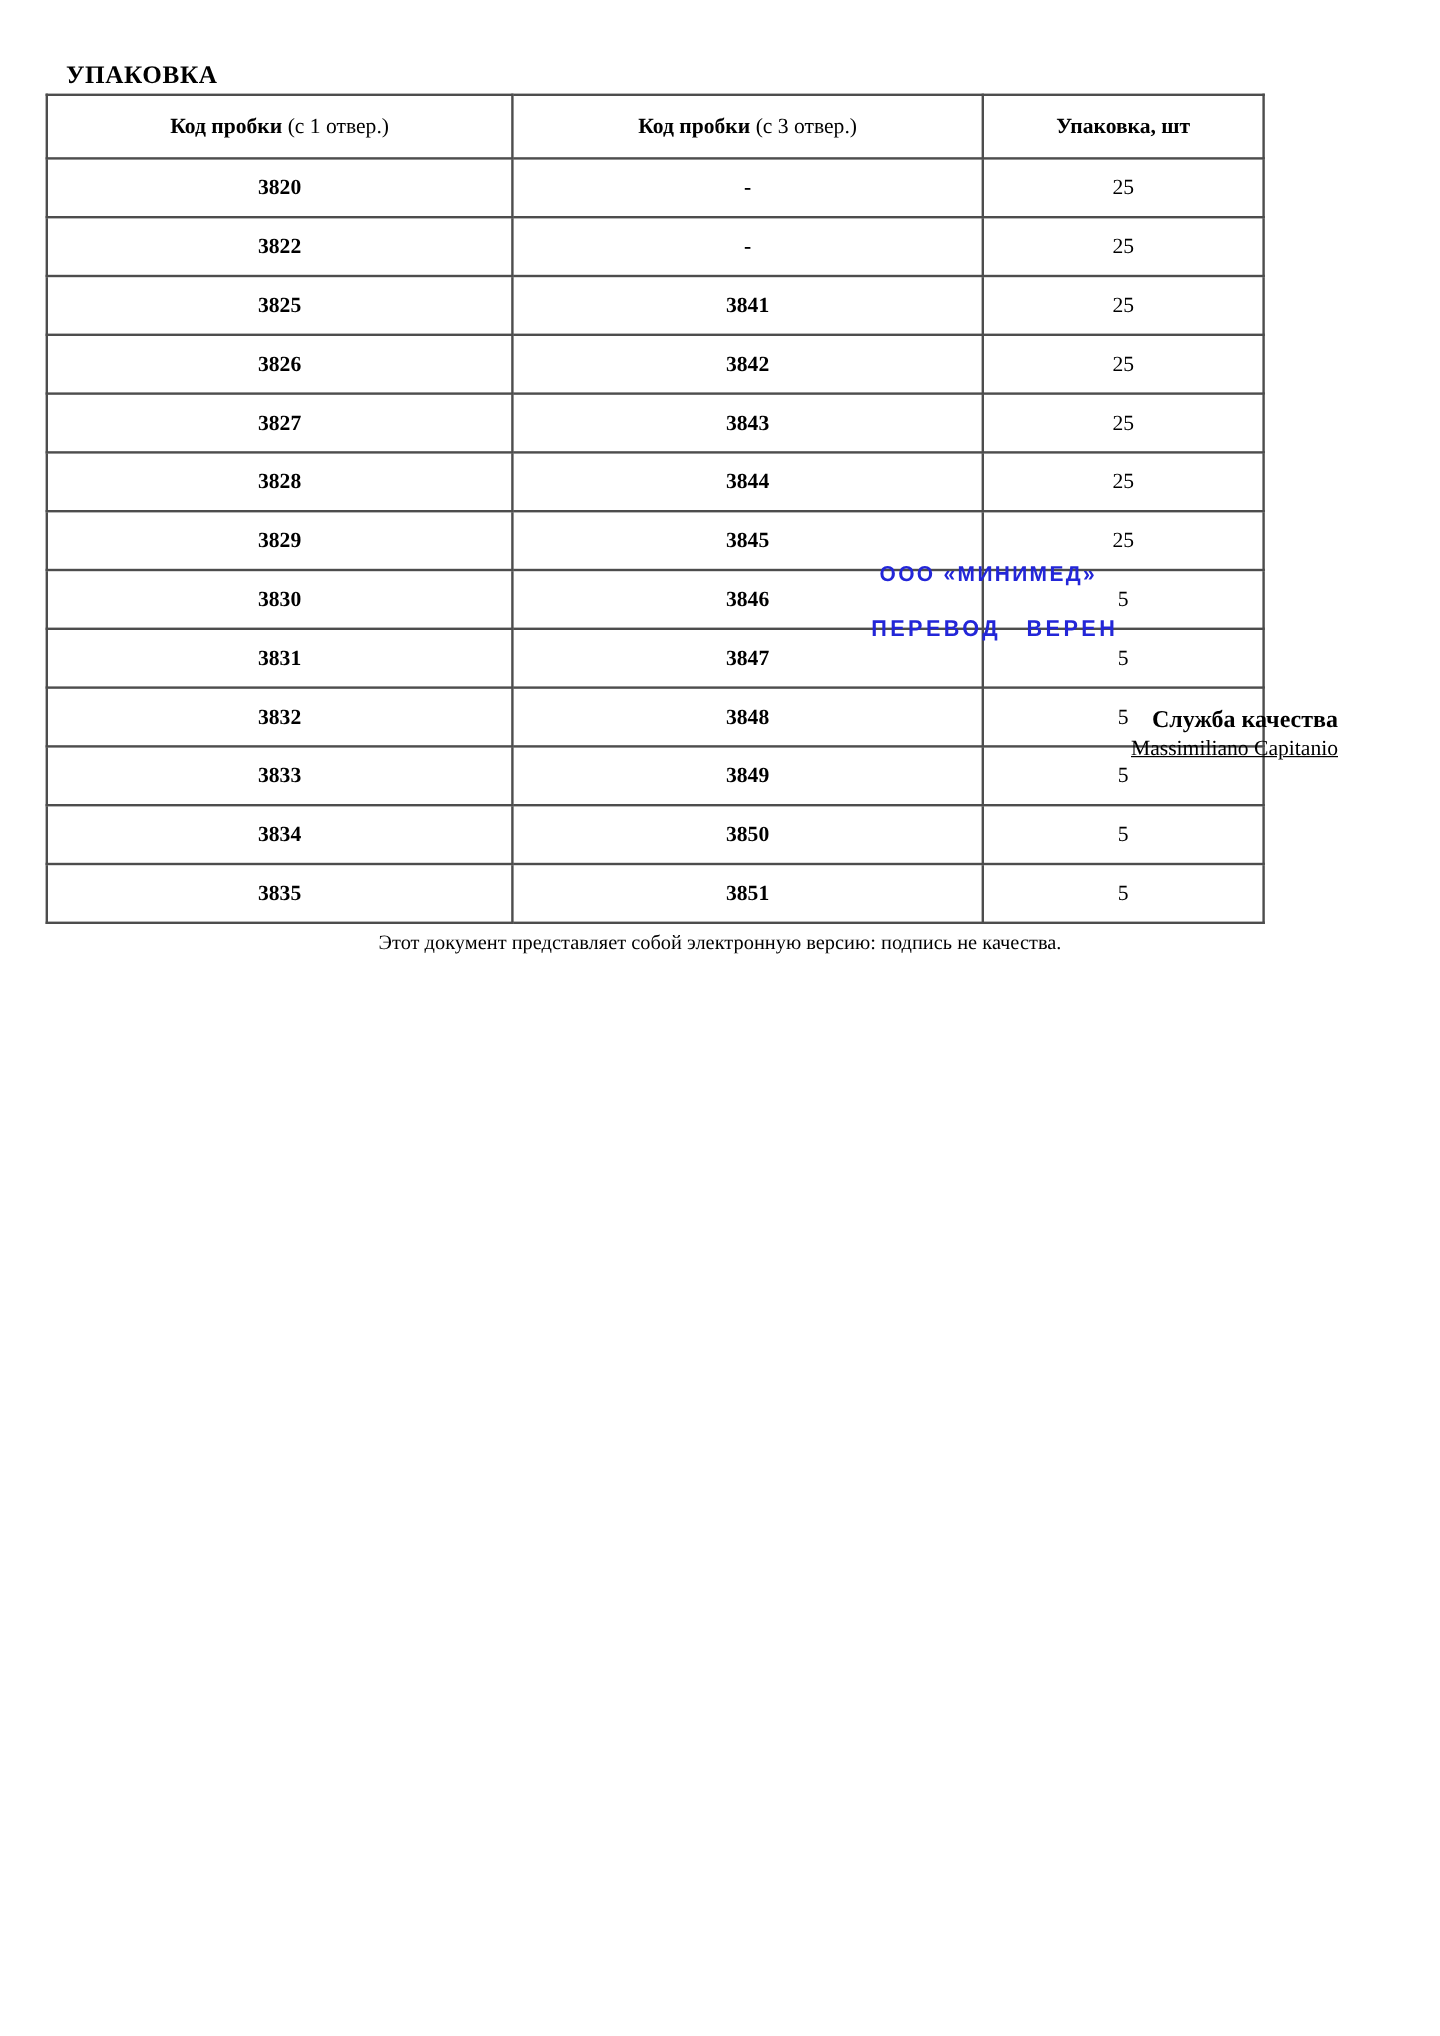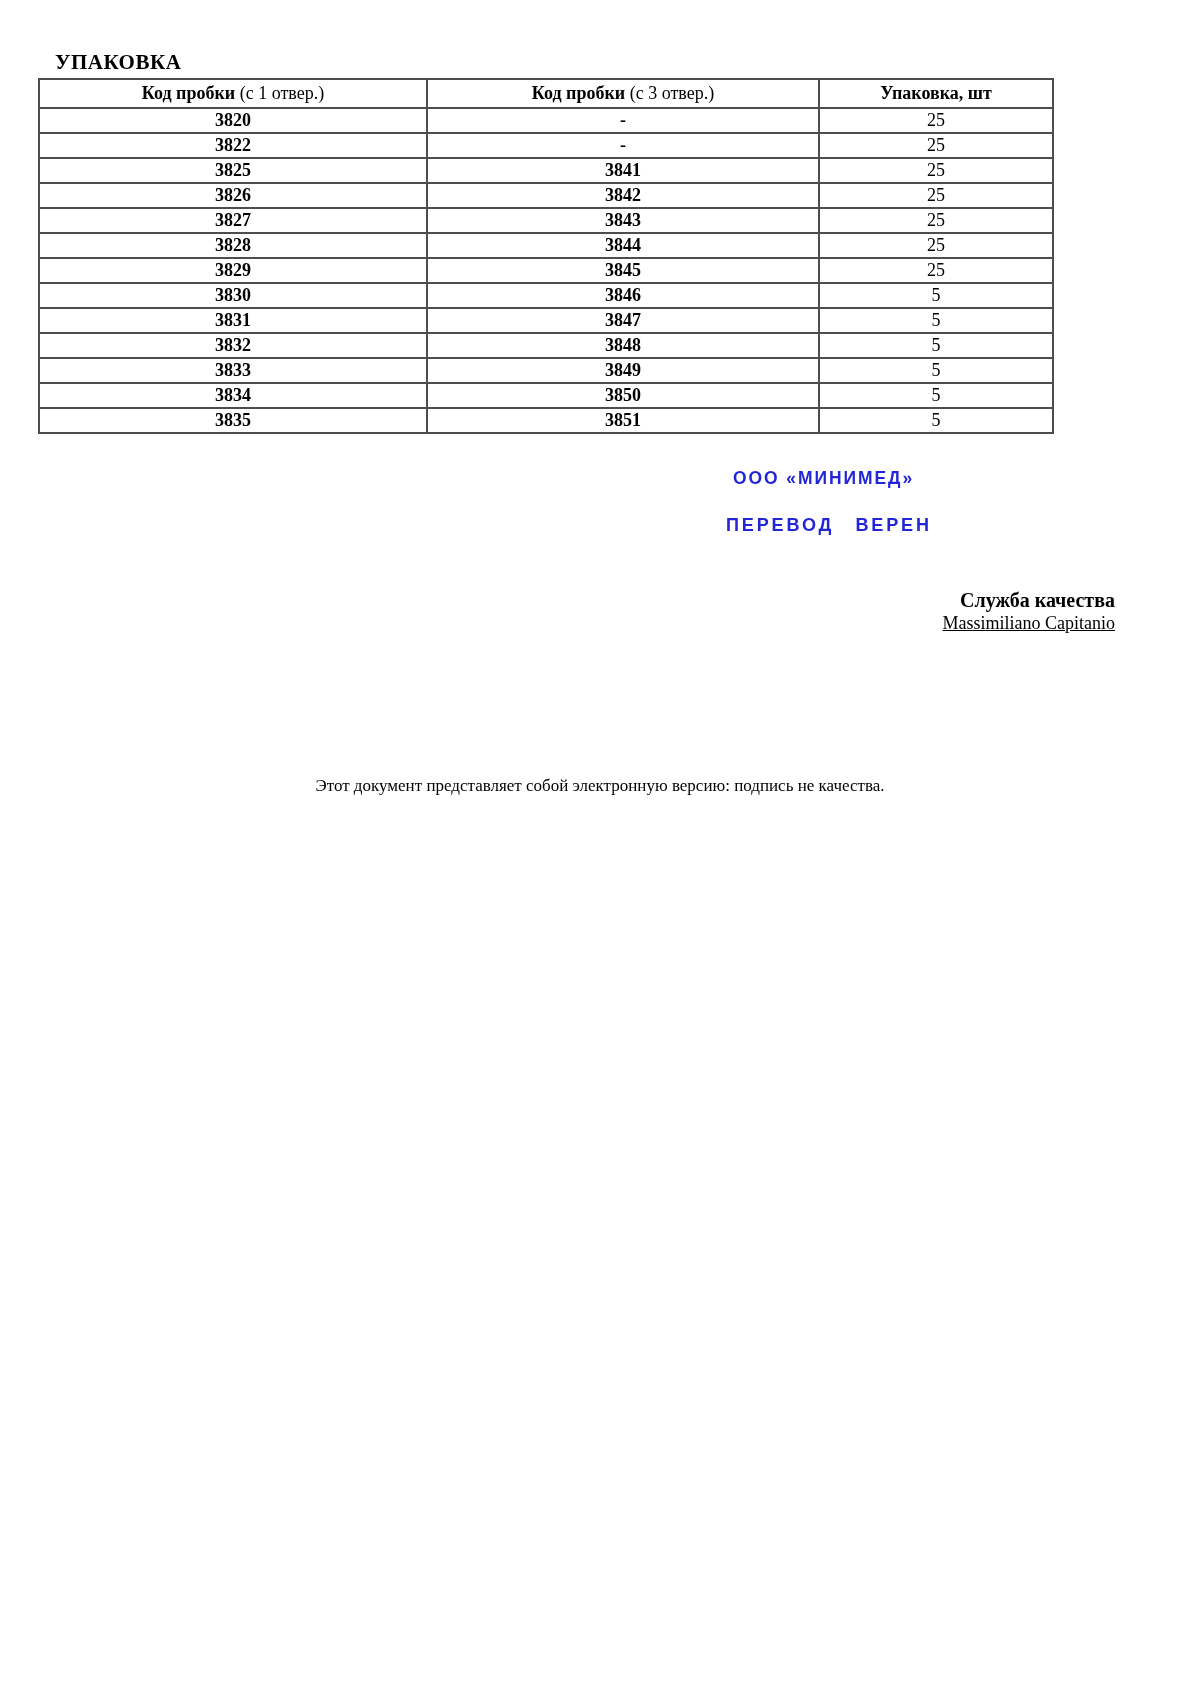--- a/index.html
+++ b/index.html
@@ -29,21 +29,21 @@
     top: 78px;
     width: 1014px;
     border-collapse: collapse;
     table-layout: fixed;
   }
   table.pack-table th,
   table.pack-table td {
     border: 2px solid #4d4d4d;
     text-align: center;
     vertical-align: middle;
-    padding: 0;
+    padding: 12px;
     font-size: 18px;
     line-height: 1.2;
   }
   table.pack-table th { height: 27px; font-weight: normal; }
   table.pack-table td { height: 23px; }
   .b { font-weight: bold; }
   td.qty-cell { font-weight: normal; font-family: Liberation Serif, serif; }
 
   .stamp-line1, .stamp-line2 {
     position: absolute;

